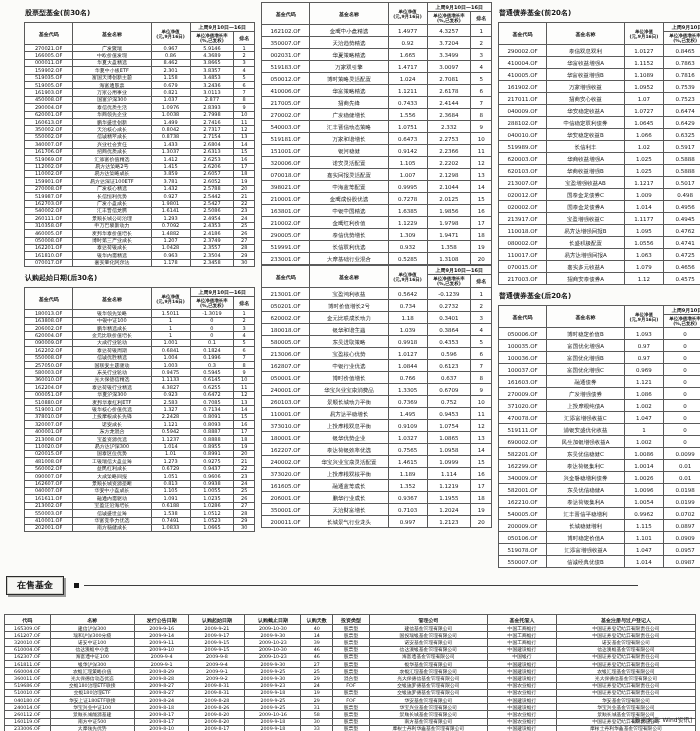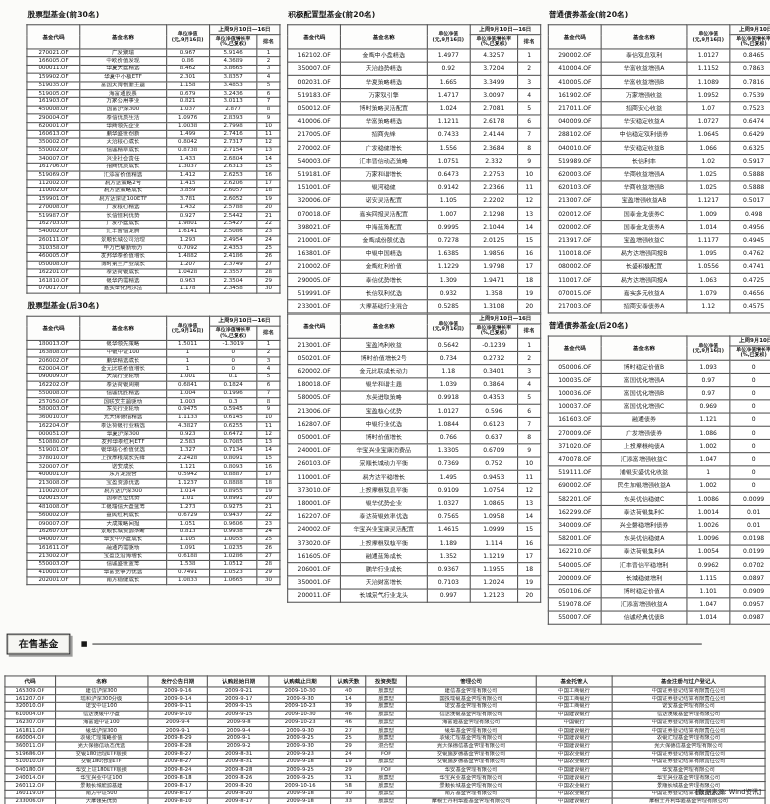--- a/index.html
+++ b/index.html
@@ -278,21 +278,21 @@
             <tr>
               <td>070017.OF</td>
               <td>嘉实量化阿尔法</td>
               <td>1.178</td>
               <td>2.3458</td>
               <td>30</td>
             </tr>
           </tbody>
       </table>
 
-      <div class="sec-title">股票型基金(后30名)</div>
+      <div class="sec-title">认购起始日期(后30名)</div>
       <table class="fund-table dense">
         <colgroup>
             <col class="c-code">
             <col class="c-name">
             <col class="c-nav">
             <col class="c-growth">
             <col class="c-rank">
           </colgroup>
         <thead>
           <tr>
@@ -521,21 +521,20 @@
               <td>南方稳健成长</td>
               <td>1.0833</td>
               <td>1.0665</td>
               <td>30</td>
             </tr>
           </tbody>
       </table>
     </div>
 
     <div>
-      <div class="sec-title">积极配置型基金(前20名)</div>
       <table class="fund-table roomy">
         <colgroup>
             <col class="c-code">
             <col class="c-name">
             <col class="c-nav">
             <col class="c-growth">
             <col class="c-rank">
           </colgroup>
         <thead>
           <tr>

